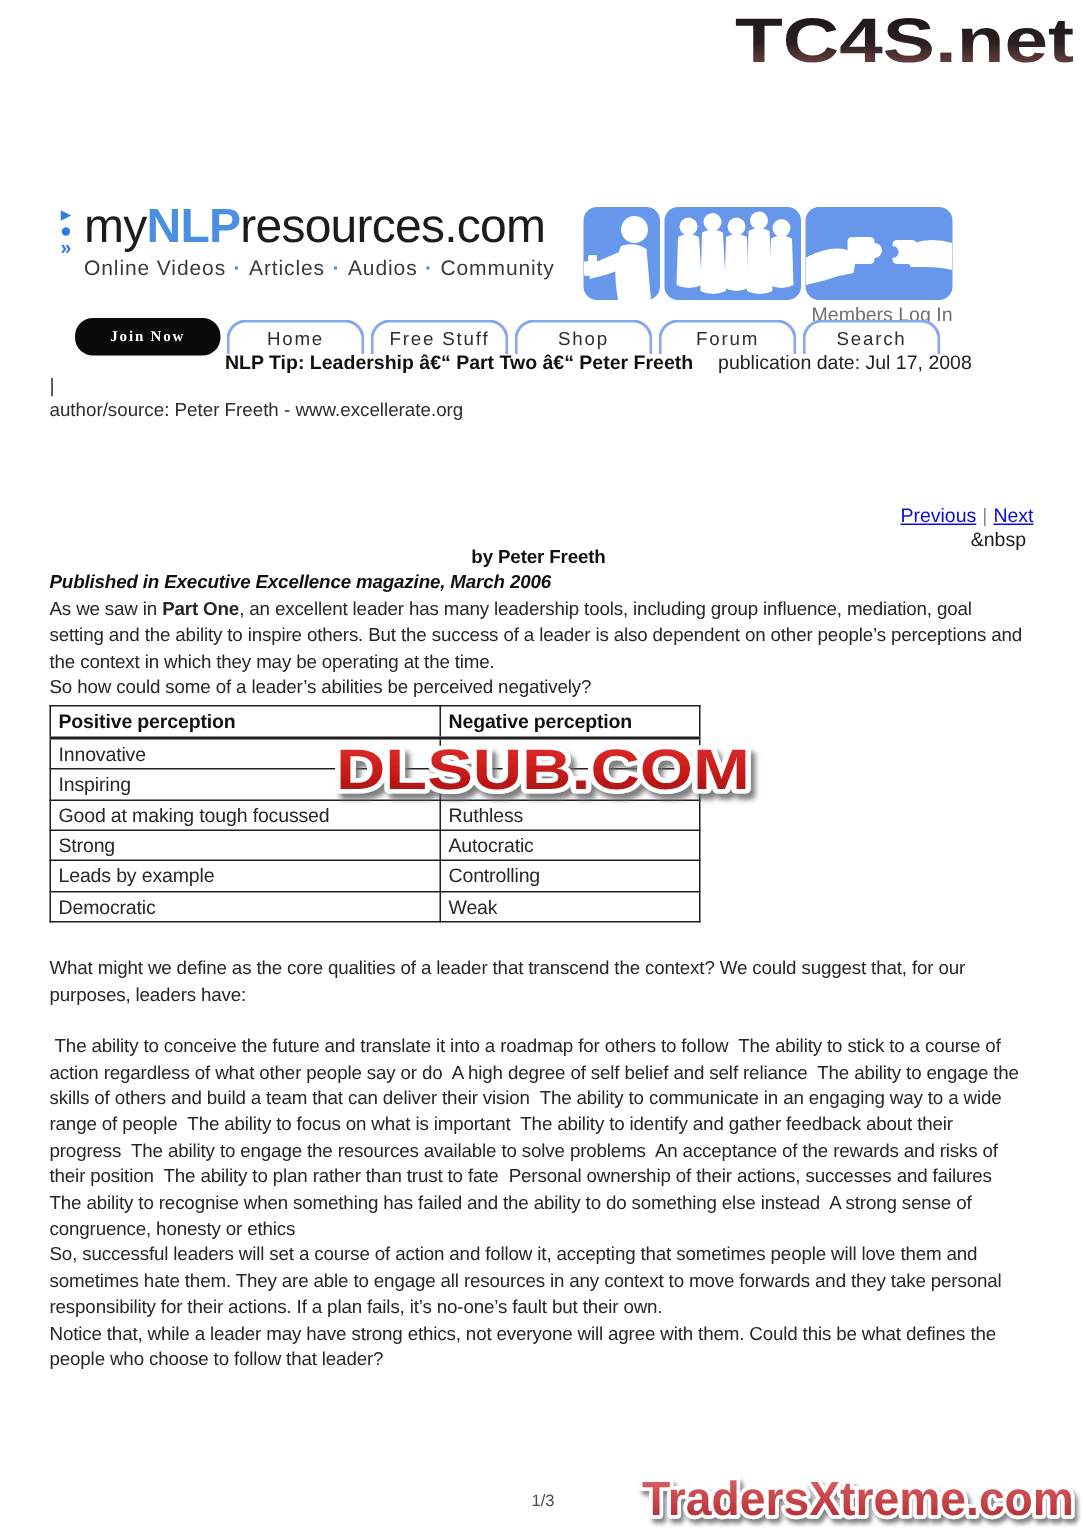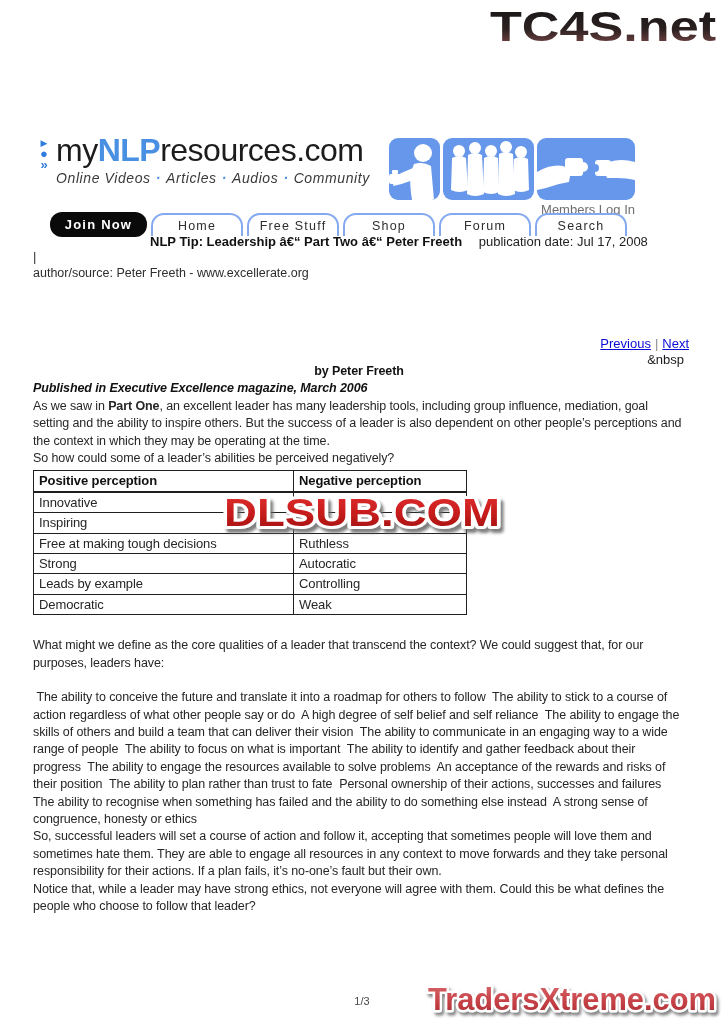--- a/index.html
+++ b/index.html
@@ -15,34 +15,34 @@
 
   
   .logo-row { position:absolute; left:35px; top:133px; display:flex; }
   .logo-icon { display:flex; flex-direction:column; align-items:center; width:18px; margin-top:6px; color:#2f7de0; line-height:1; }
   .logo-icon .tri   { font-size:9px;  color:#2f7de0; }
   .logo-icon .dot   { font-size:13px; color:#2f7de0; margin-top:-1px; }
   .logo-icon .chev  { font-size:13px; font-weight:bold; color:#2f7de0; margin-top:-2px; }
   .logo-text { margin-left:3px; }
   .logo-main { font-size:32px; letter-spacing:-0.5px; color:#1c1c1c; line-height:34px; white-space:nowrap; }
   .logo-main .accent { color:#4a90e2; font-weight:bold; }
-  .tagline { margin-top:3px; font-size:14px; letter-spacing:0.6px; color:#3a3a3a; white-space:nowrap;font-style:italic; }
+  .tagline { margin-top:3px; font-size:14px; letter-spacing:0.6px; color:#3a3a3a; white-space:nowrap; }
   .tag-item + .tag-item::before { content:"\00b7"; color:#4a90e2; font-weight:bold; padding:0 5px; }
 
   
   .thumb { position:absolute; top:138px; height:62px; background:#6797ea; border-radius:9px; overflow:hidden; }
   .thumb svg { display:block; }
   .members { position:absolute; top:202px; right:89px; font-size:13px; color:#6f6f6f; }
 
   
   .nav { position:absolute; left:50px; top:212px; display:flex; align-items:flex-start; gap:4px; }
   .join-btn {
     width:97px; height:25px; background:#0a0a0a; color:#fff; border-radius:12px;
     display:flex; align-items:center; justify-content:center;
-    font-size:13px; font-weight:bold; letter-spacing:1.2px; cursor:pointer;
+    font-size:10px; font-weight:bold; letter-spacing:1.2px; cursor:pointer;font-family:Liberation Serif, serif;
   }
   .tab {
     width:92px; height:23px; margin-top:1px; background:#ffffff;
     border:2px solid #84a9ef; border-bottom:none; border-radius:13px 13px 0 0;
     display:flex; align-items:center; justify-content:center;
     font-size:12.5px; letter-spacing:1.2px; color:#2e2e2e; cursor:pointer;
   }
 
   
   .title-line { position:absolute; left:150px; top:234px; font-size:13px; white-space:nowrap; }
@@ -188,21 +188,21 @@
       </tr>
       <tr>
             <td>Innovative</td>
             <td></td>
           </tr>
       <tr>
             <td>Inspiring</td>
             <td></td>
           </tr>
       <tr>
-            <td>Free at making tough decisions</td>
+            <td>Good at making tough focussed</td>
             <td>Ruthless</td>
           </tr>
       <tr>
             <td>Strong</td>
             <td>Autocratic</td>
           </tr>
       <tr>
             <td>Leads by example</td>
             <td>Controlling</td>
           </tr>

